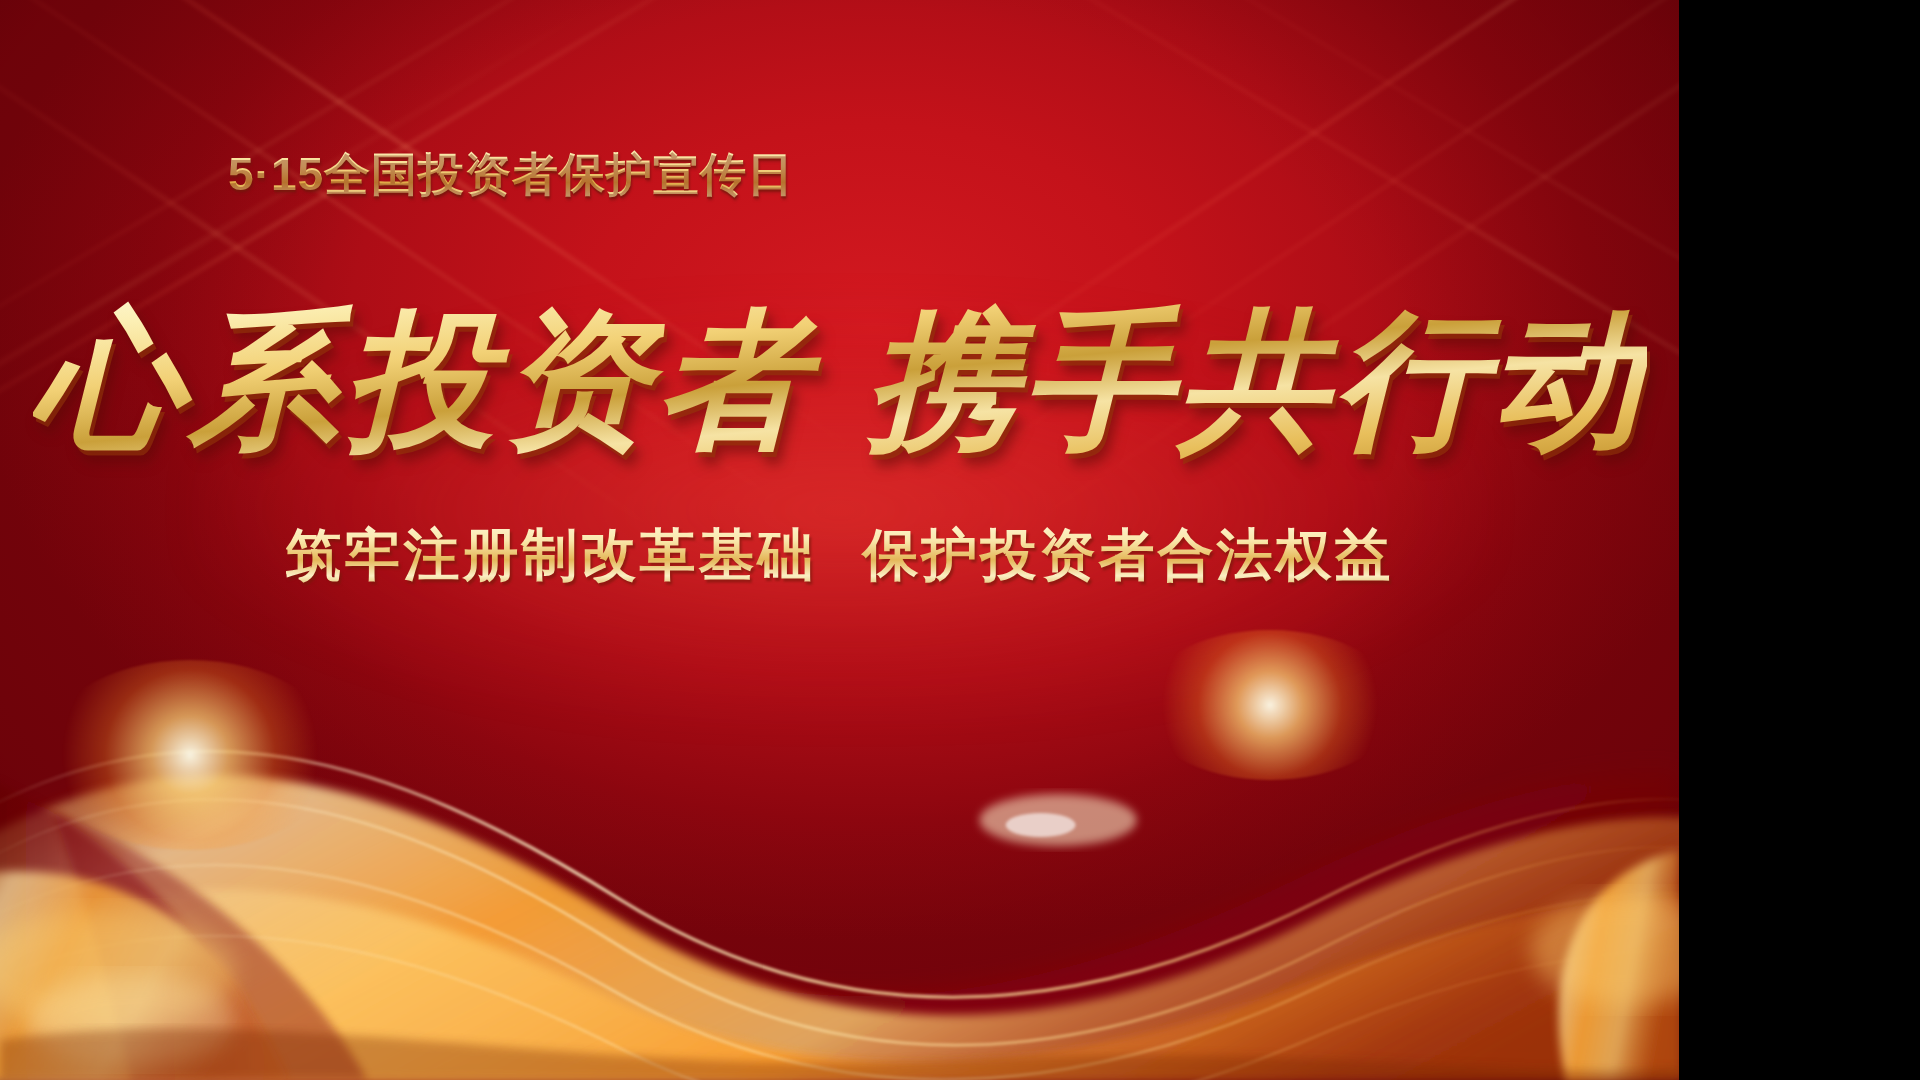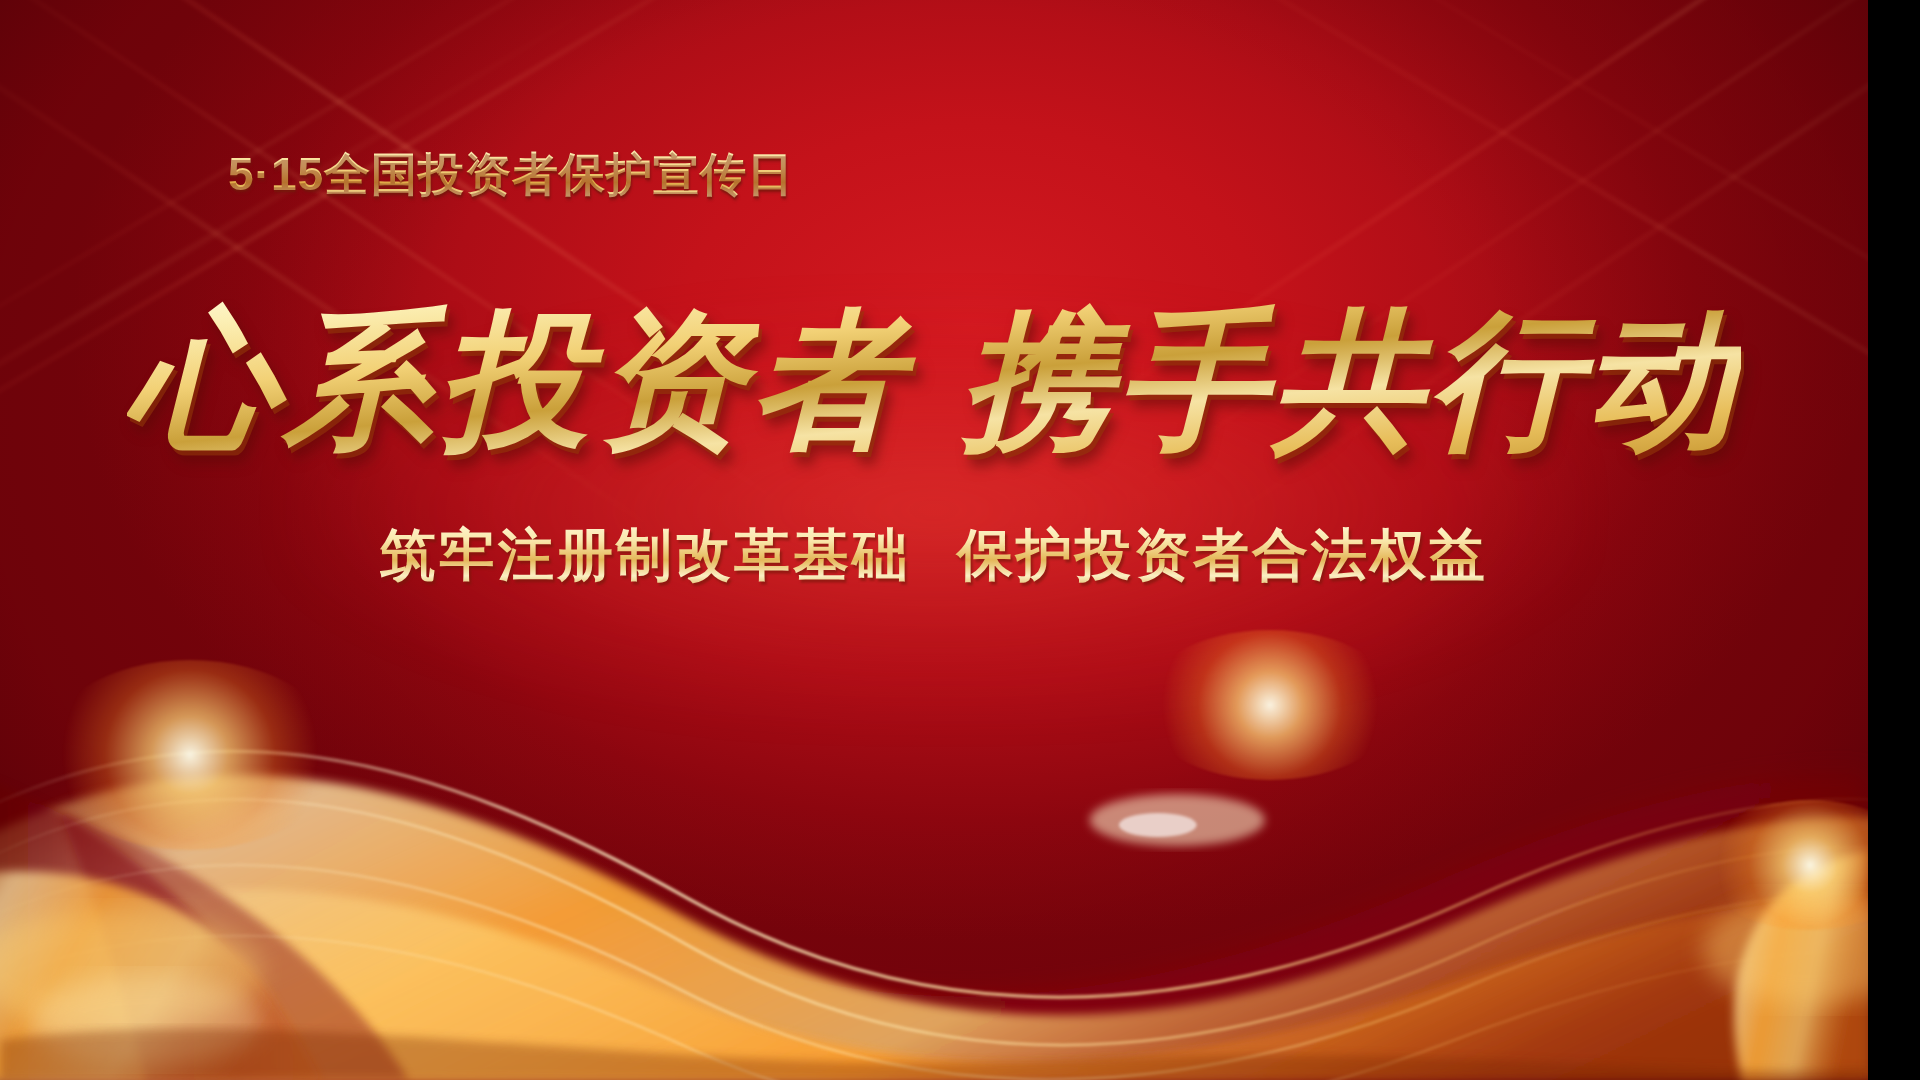--- a/index.html
+++ b/index.html
@@ -2,21 +2,21 @@
 <html><head>
 <meta charset="utf-8">
 <style>
   html, body {
     margin: 0;
     padding: 0;
     background: #000;
   }
   #poster {
     position: relative;
-    width: 1868px;
+    width: 1679px;
     height: 1080px;
     overflow: hidden;
     font-family: "Liberation Sans", "DejaVu Sans", sans-serif;
     background:
       radial-gradient(ellipse 900px 620px at 52% 30%, #d31920 0%, #c4121a 32%, #ad0d16 58%, #8d060f 80%, #7a040c 100%);
     text-align: center;
   }
 
   
   .bg-layer { position: absolute; inset: 0; pointer-events: none; }

